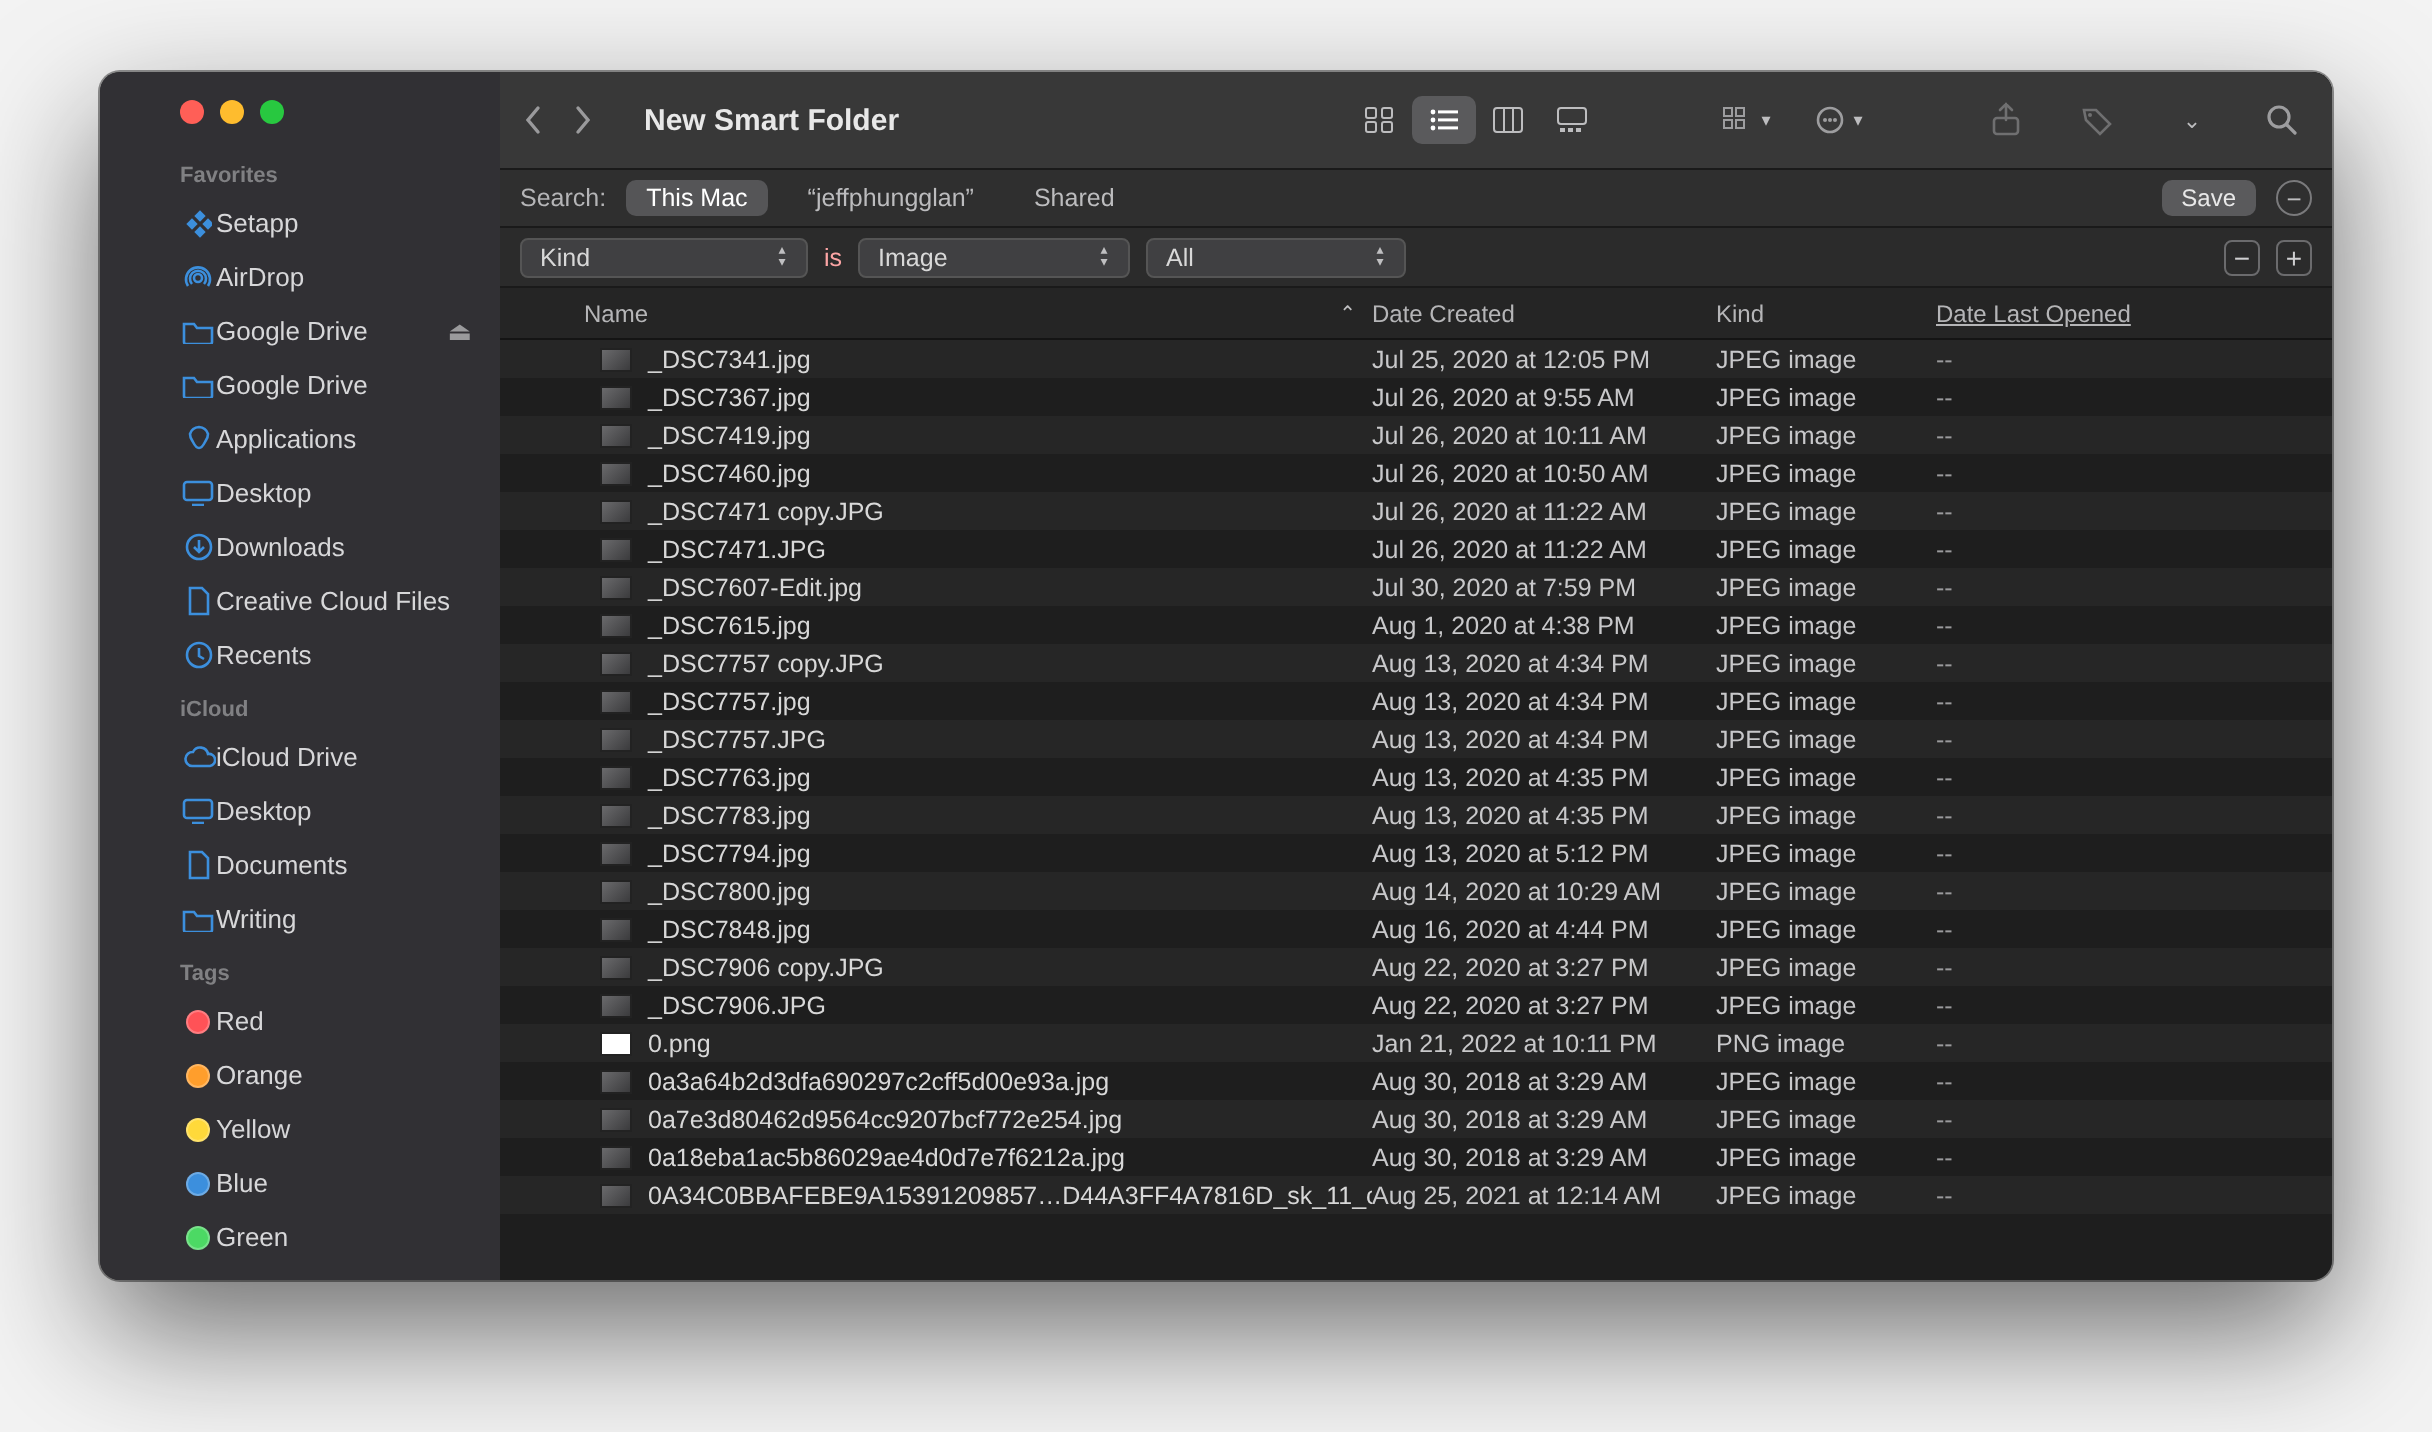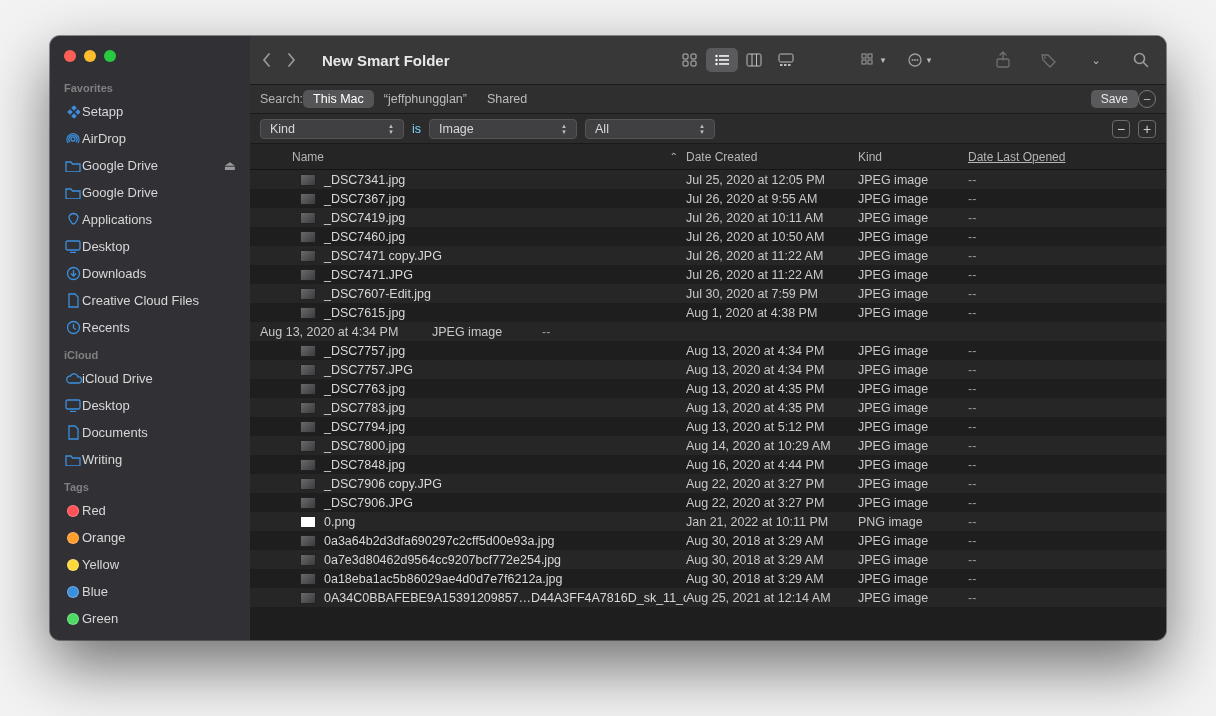--- a/index.html
+++ b/index.html
@@ -4,21 +4,21 @@
 <style>
   * { box-sizing: border-box; margin: 0; padding: 0; font-family: -apple-system, "Helvetica Neue", Arial, sans-serif; }
   body { background: #f3f3f3; width: 1216px; height: 716px; position: relative; }
   .window {
     position: absolute; left: 50px; top: 36px; width: 1116px; height: 604px;
     background: #2a2a2c; border-radius: 10px; overflow: hidden;
     box-shadow: 0 26px 64px rgba(0,0,0,0.55), 0 0 0 1px rgba(0,0,0,0.4);
     display: flex;
   }
   
-  .sidebar { width: 200px; background: #313034; color: #bdbdbf; font-size: 13px; display: flex; flex-direction: column; padding-top: 10px; }
+  .sidebar { width: 200px; background: #313034; color: #bdbdbf; font-size: 13px; display: flex; flex-direction: column; padding-top: 10px; padding-left: 26px; }
   .traffic { display: flex; gap: 8px; padding: 4px 14px 12px 14px; }
   .tl { width: 12px; height: 12px; border-radius: 50%; }
   .tl.red { background: #ff5f57; }
   .tl.yellow { background: #febc2e; }
   .tl.green { background: #28c840; }
   .section-label { font-size: 11px; color: #808083; font-weight: 600; padding: 8px 14px 4px 14px; }
   .side-item { display: flex; align-items: center; gap: 0; height: 27px; padding: 0 14px; color: #d7d7d9; cursor: default; }
   .side-item .icon { width: 18px; display: flex; justify-content: center; color: #3c8fdd; }
   .side-item .label { flex: 1; white-space: nowrap; overflow: hidden; text-overflow: ellipsis; }
   .eject-icon { color: #9a9a9c; }
@@ -32,33 +32,33 @@
   .nav-arrows { display: flex; gap: 14px; color: #9a9a9c; }
   .title { font-size: 15px; font-weight: 600; color: #e8e8e8; margin-left: 6px; }
   .toolbar-spacer { flex: 1; }
   .tb-group { display: flex; background: transparent; border-radius: 6px; }
   .tb-btn { width: 32px; height: 24px; display: flex; align-items: center; justify-content: center; color: #bdbdbf; border-radius: 5px; }
   .tb-btn.active { background: #5a5a5c; color: #fff; }
   .tb-icon { color: #9d9d9f; display:flex; align-items:center; justify-content:center; width: 26px; height:24px;}
   .drop-caret { font-size:9px; color:#bdbdbf; margin-left:2px;}
 
   
-  .scopebar { height: 30px; background: #2f2f2f; display: flex; align-items: center; padding: 0 10px; font-size: 12.5px; border-top: 1px solid #1a1a1a; border-bottom: 1px solid #1a1a1a;}
+  .scopebar { height: 30px; background: #2f2f2f; display: flex; align-items: center; padding: 0 10px; font-size: 12.5px; gap: 10px; border-top: 1px solid #1a1a1a; border-bottom: 1px solid #1a1a1a;}
   .scope-label { color: #b5b5b7; }
   .scope-pill { padding: 2px 10px; border-radius: 5px; color: #bcbcbe; }
   .scope-pill.active { background: #555557; color: #fff; }
   .scopebar .spacer { flex: 1; }
   .save-btn { background: #5a5a5c; color: #e8e8e8; padding: 2px 10px; border-radius: 5px; font-size: 12px; }
   .circle-btn { width: 18px; height: 18px; border-radius: 50%; border: 1px solid #7a7a7c; color: #bdbdbf; display:flex; align-items:center; justify-content:center; font-size: 13px; line-height:1; }
 
   
   .criteria { height: 30px; background: #2b2b2b; display: flex; align-items: center; padding: 0 10px; gap: 8px; font-size: 12.5px; border-bottom: 1px solid #1a1a1a; }
   .select { background: #404042; border: 1px solid #555; border-radius: 4px; height: 20px; display: flex; align-items: center; justify-content: space-between; padding: 0 6px 0 9px; color: #d8d8d8; font-size: 12.5px; }
   .sel-caret { width: 12px; display:flex; flex-direction:column; align-items:center; color:#bfbfc1; font-size:7px; line-height:6px; margin-left:6px;}
-  .is-label { color: #7dd3fc; }
+  .is-label { color: #fca5a5; }
   .criteria .spacer { flex: 1; }
   .pm-btn { width: 18px; height: 18px; border-radius: 4px; border: 1px solid #6b6b6d; color: #cfcfd1; display:flex; align-items:center; justify-content:center; font-size: 14px; line-height:1; }
 
   
   .col-headers { height: 26px; background: #252525; display: flex; align-items: center; padding: 0 10px 0 10px; font-size: 12px; color: #b5b5b7; border-bottom: 1px solid #141414; }
   .col-name { width: 426px; padding-left: 32px; display:flex; align-items:center; }
   .col-date { width: 172px; }
   .col-kind { width: 110px; }
   .col-open { flex: 1; text-decoration: underline; }
   .sort-caret { margin-left: auto; margin-right: 8px; color:#bfbfc1; font-size:10px; }
@@ -351,21 +351,21 @@
       <span class="save-btn">Save</span>
       <span class="circle-btn">−</span>
     </div>
 
     <div class="criteria">
       <div class="select" style="width:144px">
         <span>Kind</span>
         <span class="sel-caret">▴<br>▾</span>
       </div>
       <span class="is-label">is</span>
-      <div class="select" style="width:148px">
+      <div class="select" style="width:136px">
         <span>Image</span>
         <span class="sel-caret">▴<br>▾</span>
       </div>
       <div class="select" style="width:130px">
         <span>All</span>
         <span class="sel-caret">▴<br>▾</span>
       </div>
       <div class="spacer"></div>
       <span class="pm-btn">−</span>
       <span class="pm-btn">+</span>
@@ -448,20 +448,24 @@
         <div class="row">
     <div class="fname">
             <span class="thumb "></span>
             <span>_DSC7615.jpg</span>
           </div>
     <div class="fdate">Aug 1, 2020 at 4:38 PM</div>
     <div class="fkind">JPEG image</div>
     <div class="fopen">--</div>
         </div>
         <div class="row alt">
+    <div class="fname">
+            <span class="thumb "></span>
+            <span>_DSC7757 copy.JPG</span>
+          </div>
     <div class="fdate">Aug 13, 2020 at 4:34 PM</div>
     <div class="fkind">JPEG image</div>
     <div class="fopen">--</div>
         </div>
         <div class="row">
     <div class="fname">
             <span class="thumb "></span>
             <span>_DSC7757.jpg</span>
           </div>
     <div class="fdate">Aug 13, 2020 at 4:34 PM</div>

